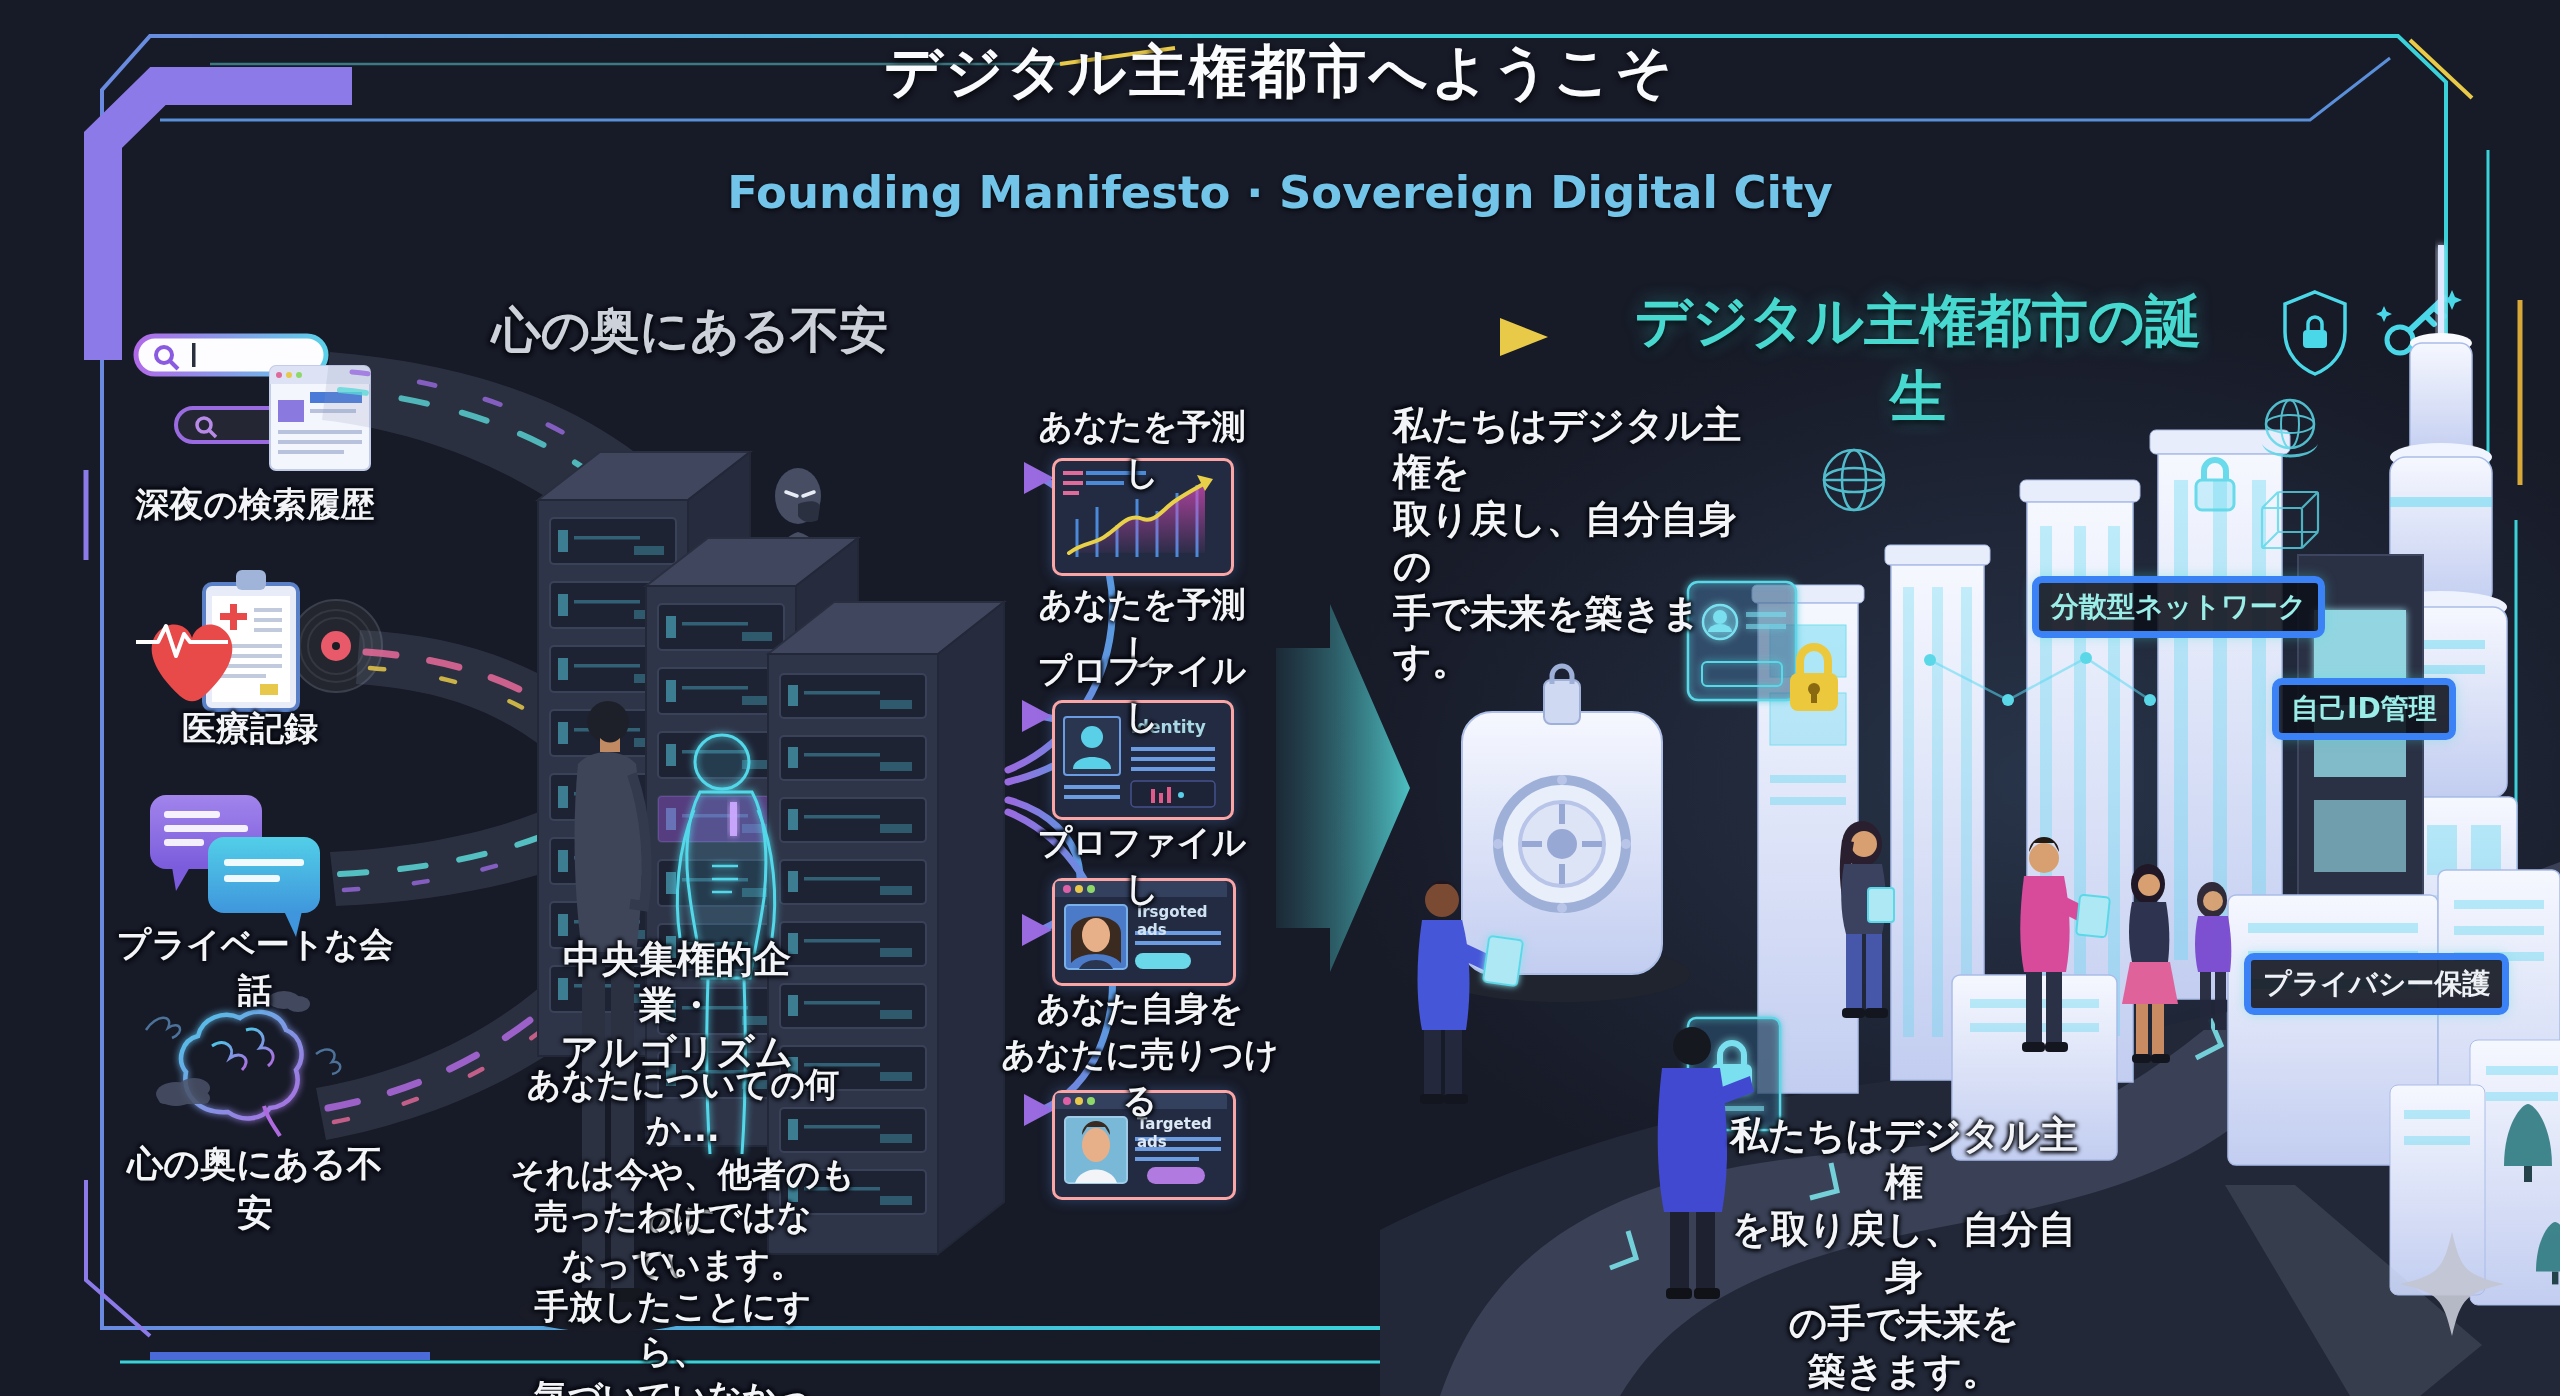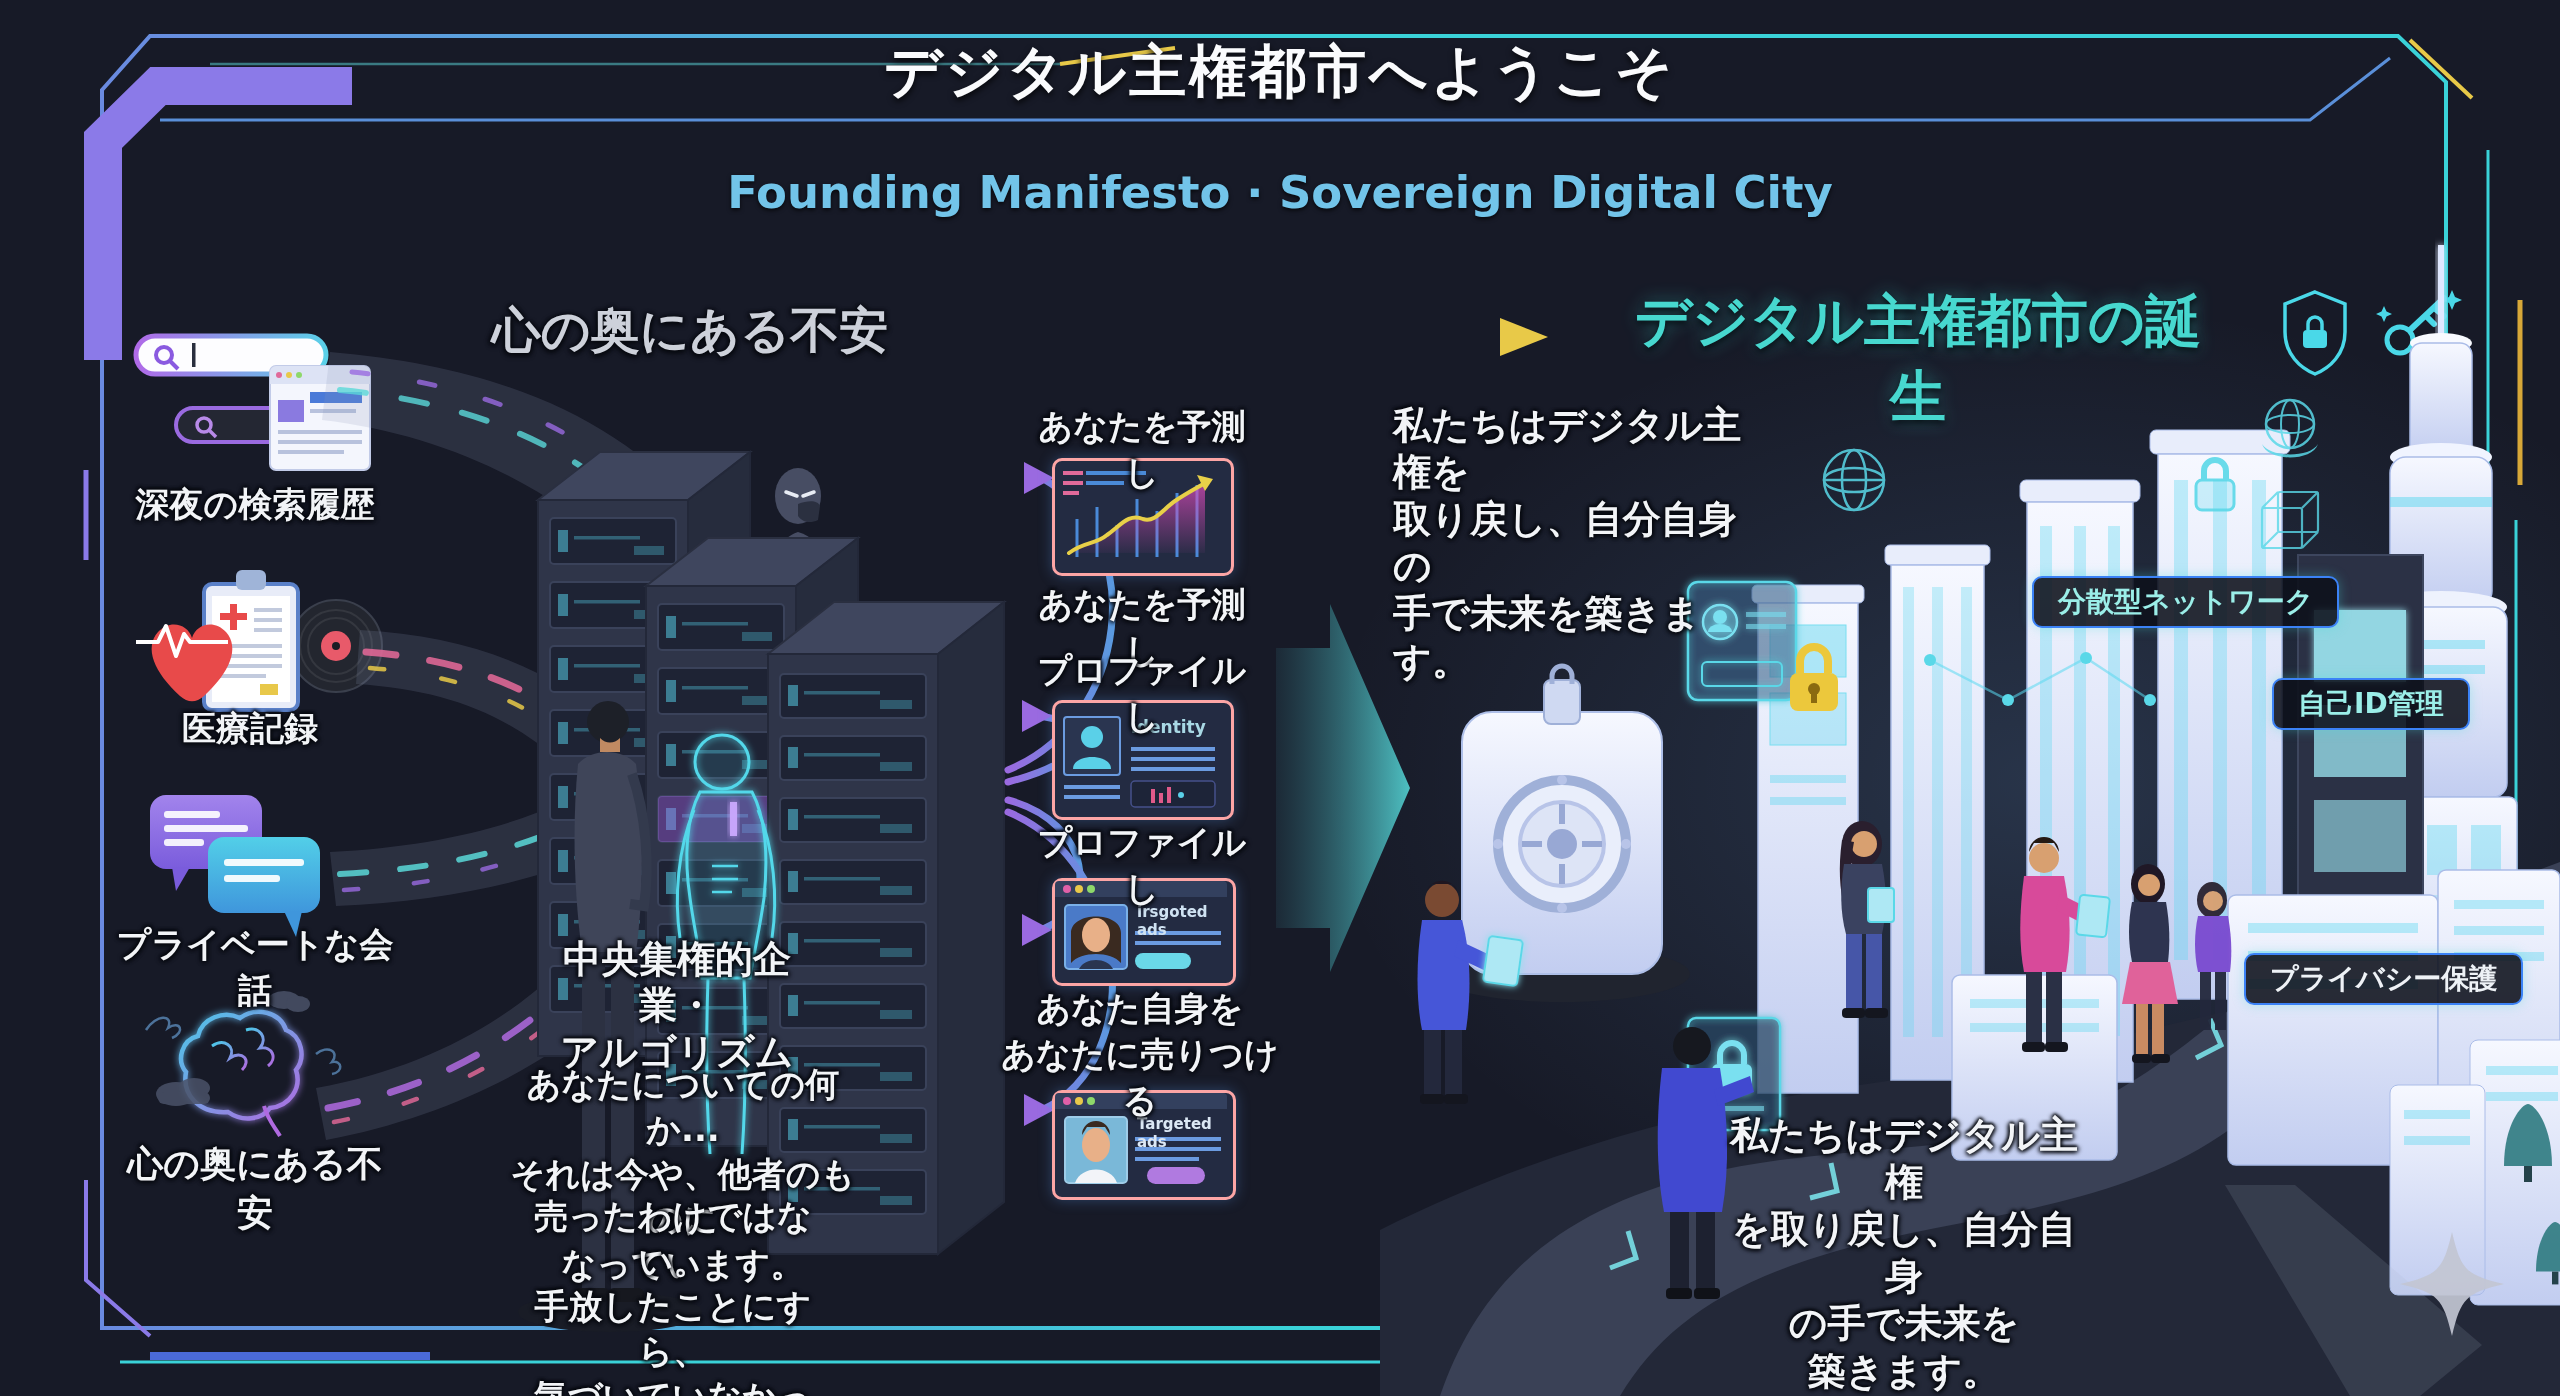--- a/index.html
+++ b/index.html
@@ -21,22 +21,22 @@
   .rhead{left:1618px;top:284px;width:600px;font-size:56px;font-weight:800;color:#47d8cf;z-index:3;
          text-shadow:0 3px 6px rgba(4,10,14,.95),0 0 18px rgba(60,220,210,.45);}
   .srclbl{font-size:34px;z-index:3;}
   .entity{left:532px;top:936px;width:290px;font-size:38px;line-height:1.22;z-index:3;}
   .para{font-size:34px;line-height:1.32;z-index:3;}
   .mlbl{font-size:34px;z-index:3;}
   .card{position:absolute;z-index:2;background:#232b42;border:3px solid #fca5a5;border-radius:10px;
         box-shadow:0 0 14px rgba(90,150,230,.35);}
   .card svg{display:block;}
   .cardtitle{position:absolute;z-index:3;font-weight:600;}
-  .badge{position:absolute;z-index:3;background:rgba(12,16,26,.88);border:2px solid #3b82f6;
-         border-radius:10px;padding:5px 24px;font-size:28px;font-weight:700;color:#9beee8;
+  .badge{position:absolute;z-index:3;background:rgba(12,16,26,.88);border:7px solid #3b82f6;
+         border-radius:10px;padding:5px 12px;font-size:28px;font-weight:700;color:#9beee8;
          box-shadow:0 0 12px rgba(70,220,215,.35);}
   .manifesto{font-size:38px;font-weight:700;line-height:1.24;z-index:3;}
 </style>
 </head>
 <body>
 
 <svg id="bgsvg" width="2560" height="1396" viewBox="0 0 2560 1396">
   <defs>
     <linearGradient id="tw" x1="0" y1="0" x2="0" y2="1">
       <stop offset="0" stop-color="#f6f8ff"></stop>

